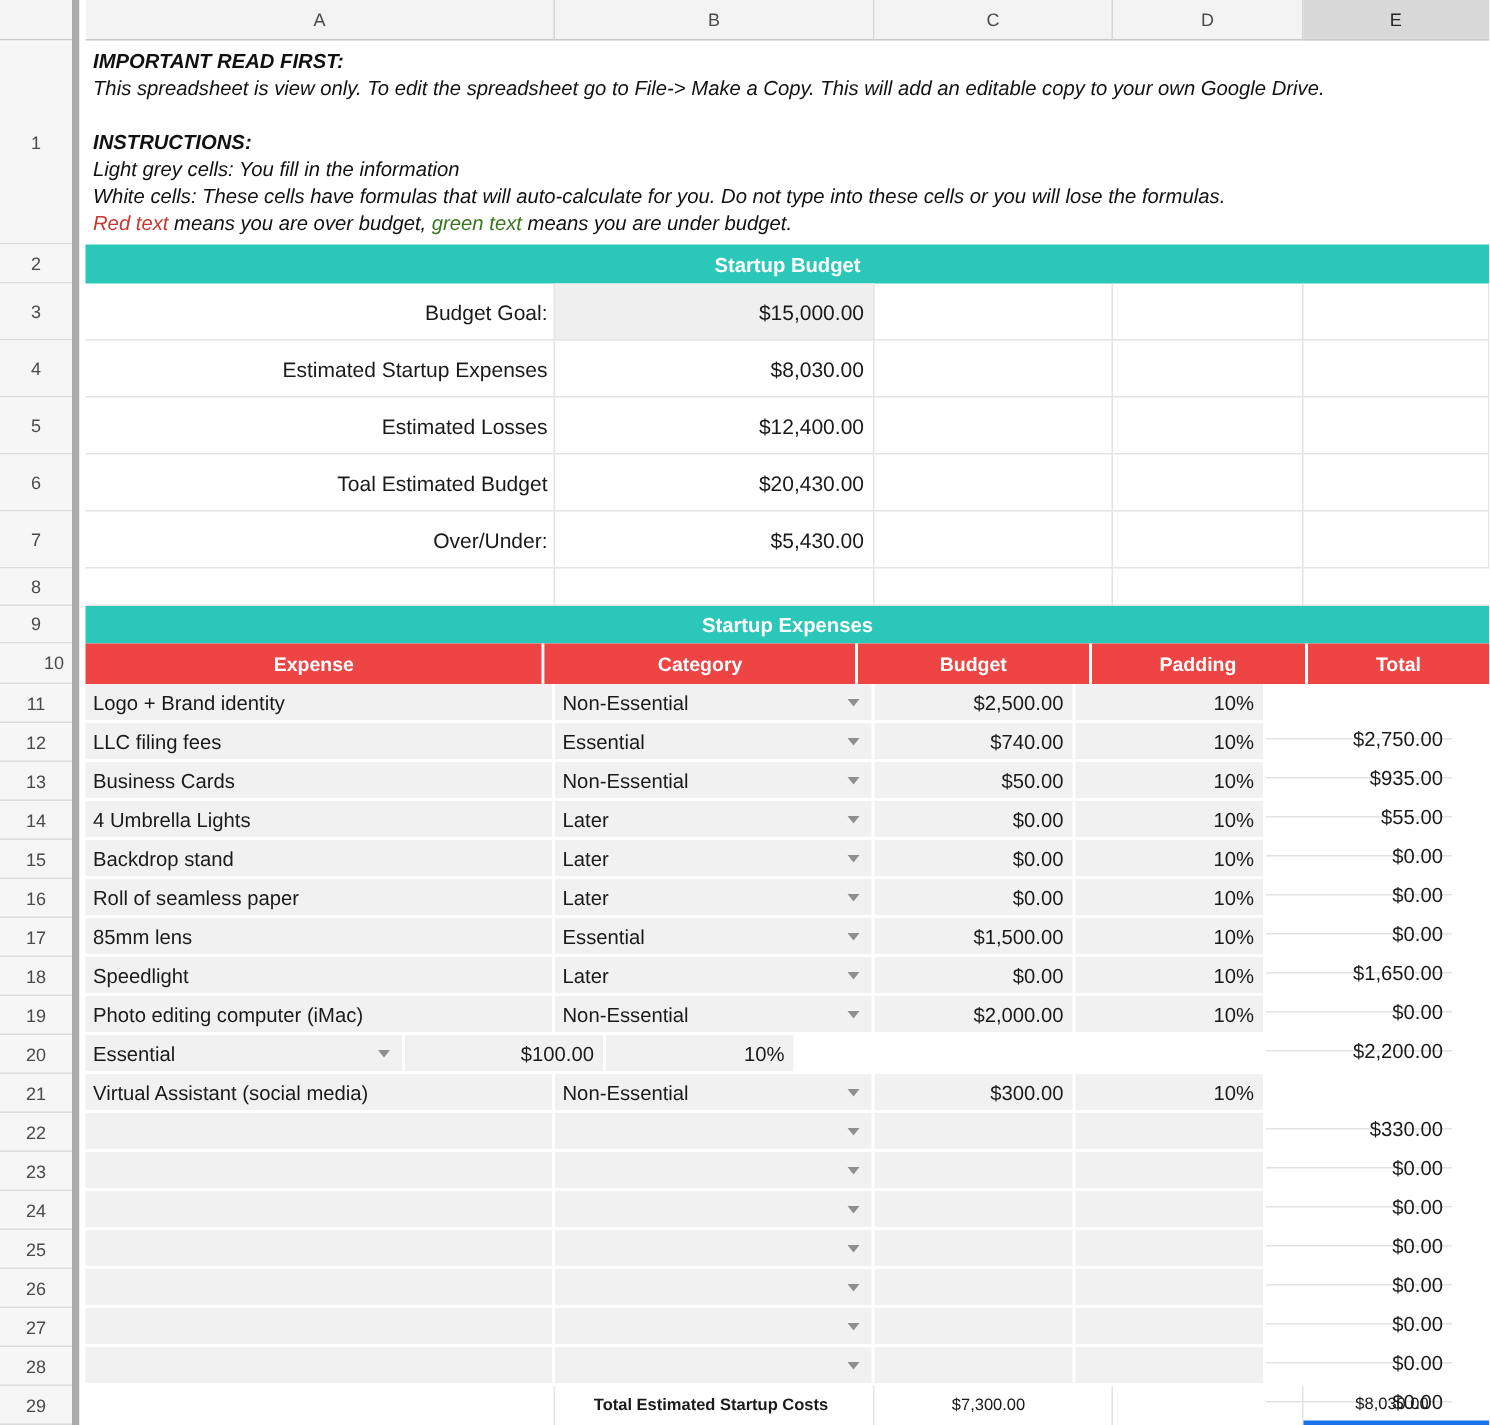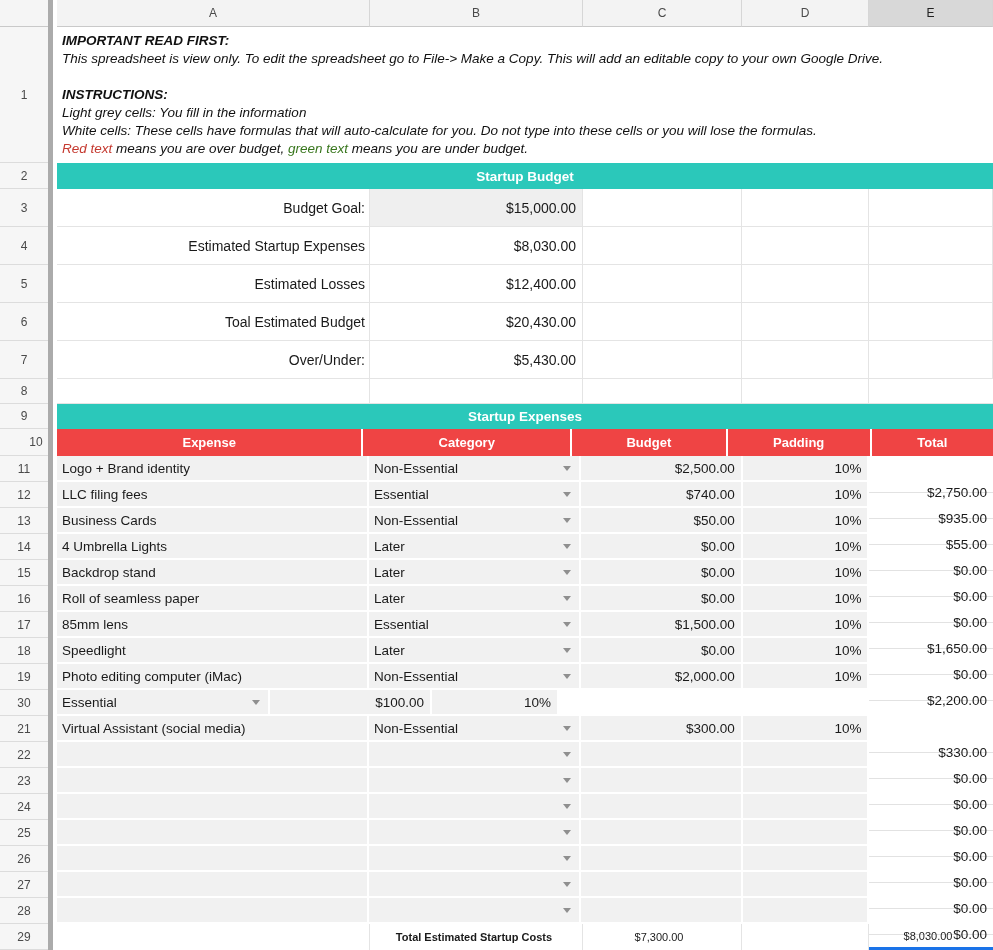--- a/index.html
+++ b/index.html
@@ -65,21 +65,21 @@
   .hA{width:313px;} .hB{width:213px;} .hC{width:159px;} .hD{width:147px;}
   .hE{width:124px;border-right:none !important;}
 
   
   #tbody{position:absolute;left:57px;top:456px;width:936px;}
   .trow{display:flex;height:26px;}
   .trow>div{box-sizing:border-box;display:flex;align-items:center;font-size:13.5px;}
   .cfill{background:#f1f1f1;border-right:2px solid #fff;border-bottom:2px solid #fff;}
   .tA{width:313px;padding-left:5px;}
   .tB{width:213px;padding-left:5px;position:relative;}
-  .tC{width:162px;justify-content:flex-end;padding-right:6px;}
+  .tC{width:134px;justify-content:flex-end;padding-right:6px;}
   .tD{width:127px;justify-content:flex-end;padding-right:6px;padding-left:39px;}
   .tE{width:124px;background:#fff;border-left:1px solid #e4e4e4;border-bottom:1px solid #e2e2e2;
       justify-content:flex-end;padding-right:6px;margin-top:36px;}
   .arrow{position:absolute;right:8px;top:50%;margin-top:-2px;width:0;height:0;
          border-left:4.5px solid transparent;border-right:4.5px solid transparent;
          border-top:5px solid #8f8f8f;}
 
   
   #trow29{position:absolute;left:57px;top:924px;width:936px;height:26px;display:flex;}
   #trow29>div{box-sizing:border-box;display:flex;align-items:center;font-size:11px;
@@ -188,21 +188,21 @@
 
       <div class="rn">
         <span>18</span>
       </div>
 
       <div class="rn">
         <span>19</span>
       </div>
 
       <div class="rn">
-        <span>30</span>
+        <span>20</span>
       </div>
 
       <div class="rn">
         <span>21</span>
       </div>
 
       <div class="rn">
         <span>22</span>
       </div>
 

